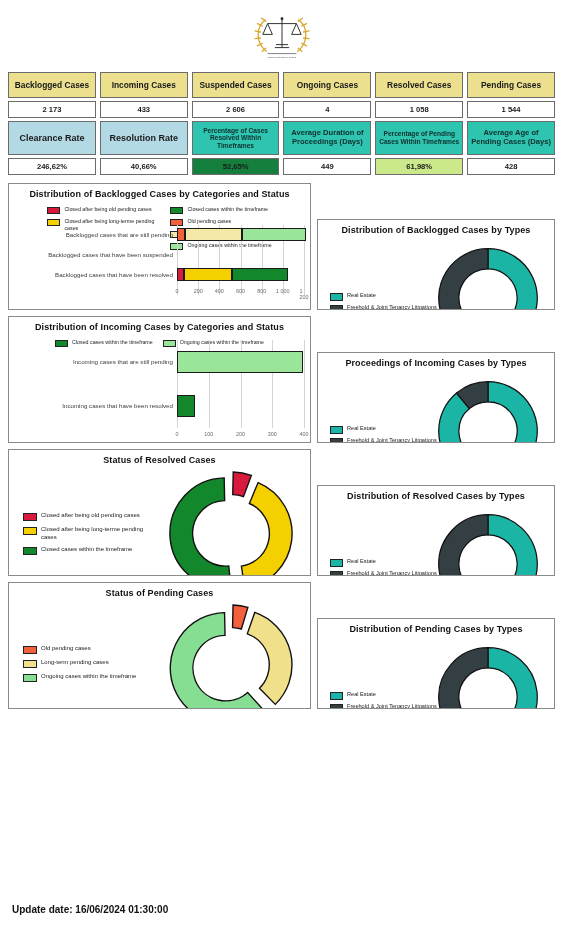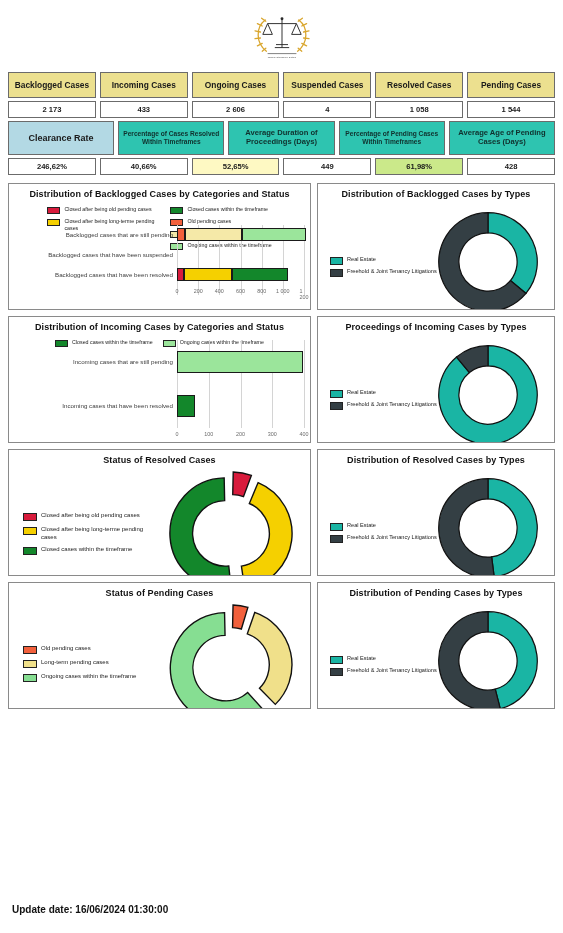--- a/index.html
+++ b/index.html
@@ -39,32 +39,32 @@
     border: 1px solid #6b6b6b;
     display: flex; align-items: center; justify-content: center;
     text-align: center; padding: 1px 2px;
   }
   .kpi-head { height: 26px; background: #ece08f; font-weight: bold; font-size: 8.4px; }
   .kpi-val  { height: 17px; background: #ffffff; font-weight: bold; font-size: 7.6px; }
   .kpi-head2 { height: 34px; font-weight: bold; line-height: 1.15; }
   .kpi-blue { background: #b3d9e4; font-size: 9px; }
   .kpi-teal { background: #2ec4b0; font-size: 6.6px; color: #10302d; }
   .kpi-teal-lg { background: #2ec4b0; font-size: 7.6px; color: #10302d; }
-  .kpi-val-orange { background: #fef9c3; }
+  .kpi-val-orange { background: #15803d; }
   .kpi-val-green  { background: #cbe98a; }
 
   
   .grid { margin: 8px 8px 0 8px; display: flex; flex-direction: column; gap: 6px; }
   .grid-row { display: flex; gap: 6px; height: 127px; justify-content: flex-end; }
   .panel {
     border: 1px solid #8a8a8a; background: #fff; position: relative;
     padding: 6px 4px 4px 4px; overflow: hidden;
   }
   .panel.left  { flex: 0 0 303px; }
-  .panel.right { flex: 1 1 auto; }
+  .panel.right { flex: 1 1 auto; margin-top: 36px; }
   .panel-title {
     text-align: center; font-weight: bold; font-size: 9px; color: #111;
     letter-spacing: .1px; line-height: 1.1;
   }
 
   
   .legend-inline { display: flex; justify-content: center; gap: 10px; margin-top: 6px; padding: 0 6px; }
   .legend-col { display: flex; flex-direction: column; gap: 4px; }
   .legend-item { display: flex; align-items: flex-start; gap: 4px; }
   .swatch { width: 13px; height: 7px; border: 1px solid #222; flex: 0 0 auto; margin-top: 1px; }
@@ -131,35 +131,37 @@
       <line x1="36" y1="76" x2="84" y2="76" stroke="#2b2b2b" stroke-width="1"></line>
       <text class="logo-caption" x="60" y="84" text-anchor="middle">Judicial Intelligence System</text>
     </svg>
   </div>
 
 
   <div class="kpi">
     <div class="kpi-row">
       <div class="kpi-cell kpi-head">Backlogged Cases</div>
       <div class="kpi-cell kpi-head">Incoming Cases</div>
+      <div class="kpi-cell kpi-head">Suspended Cases</div>
       <div class="kpi-cell kpi-head">Ongoing Cases</div>
-      <div class="kpi-cell kpi-head">Suspended Cases</div>
       <div class="kpi-cell kpi-head">Resolved Cases</div>
       <div class="kpi-cell kpi-head">Pending Cases</div>
     </div>
     <div class="kpi-row">
       <div class="kpi-cell kpi-val">2 173</div>
       <div class="kpi-cell kpi-val">433</div>
       <div class="kpi-cell kpi-val">2 606</div>
       <div class="kpi-cell kpi-val">4</div>
       <div class="kpi-cell kpi-val">1 058</div>
       <div class="kpi-cell kpi-val">1 544</div>
     </div>
     <div class="kpi-row">
       <div class="kpi-cell kpi-head2 kpi-blue">Clearance
+Rate</div>
+      <div class="kpi-cell kpi-head2 kpi-blue">Resolution
 Rate</div>
       <div class="kpi-cell kpi-head2 kpi-teal">Percentage of Cases Resolved Within Timeframes</div>
       <div class="kpi-cell kpi-head2 kpi-teal-lg">Average Duration of Proceedings (Days)</div>
       <div class="kpi-cell kpi-head2 kpi-teal">Percentage of Pending Cases Within Timeframes</div>
       <div class="kpi-cell kpi-head2 kpi-teal-lg">Average Age of Pending Cases (Days)</div>
     </div>
     <div class="kpi-row">
       <div class="kpi-cell kpi-val">246,62%</div>
       <div class="kpi-cell kpi-val">40,66%</div>
       <div class="kpi-cell kpi-val kpi-val-orange">52,65%</div>

